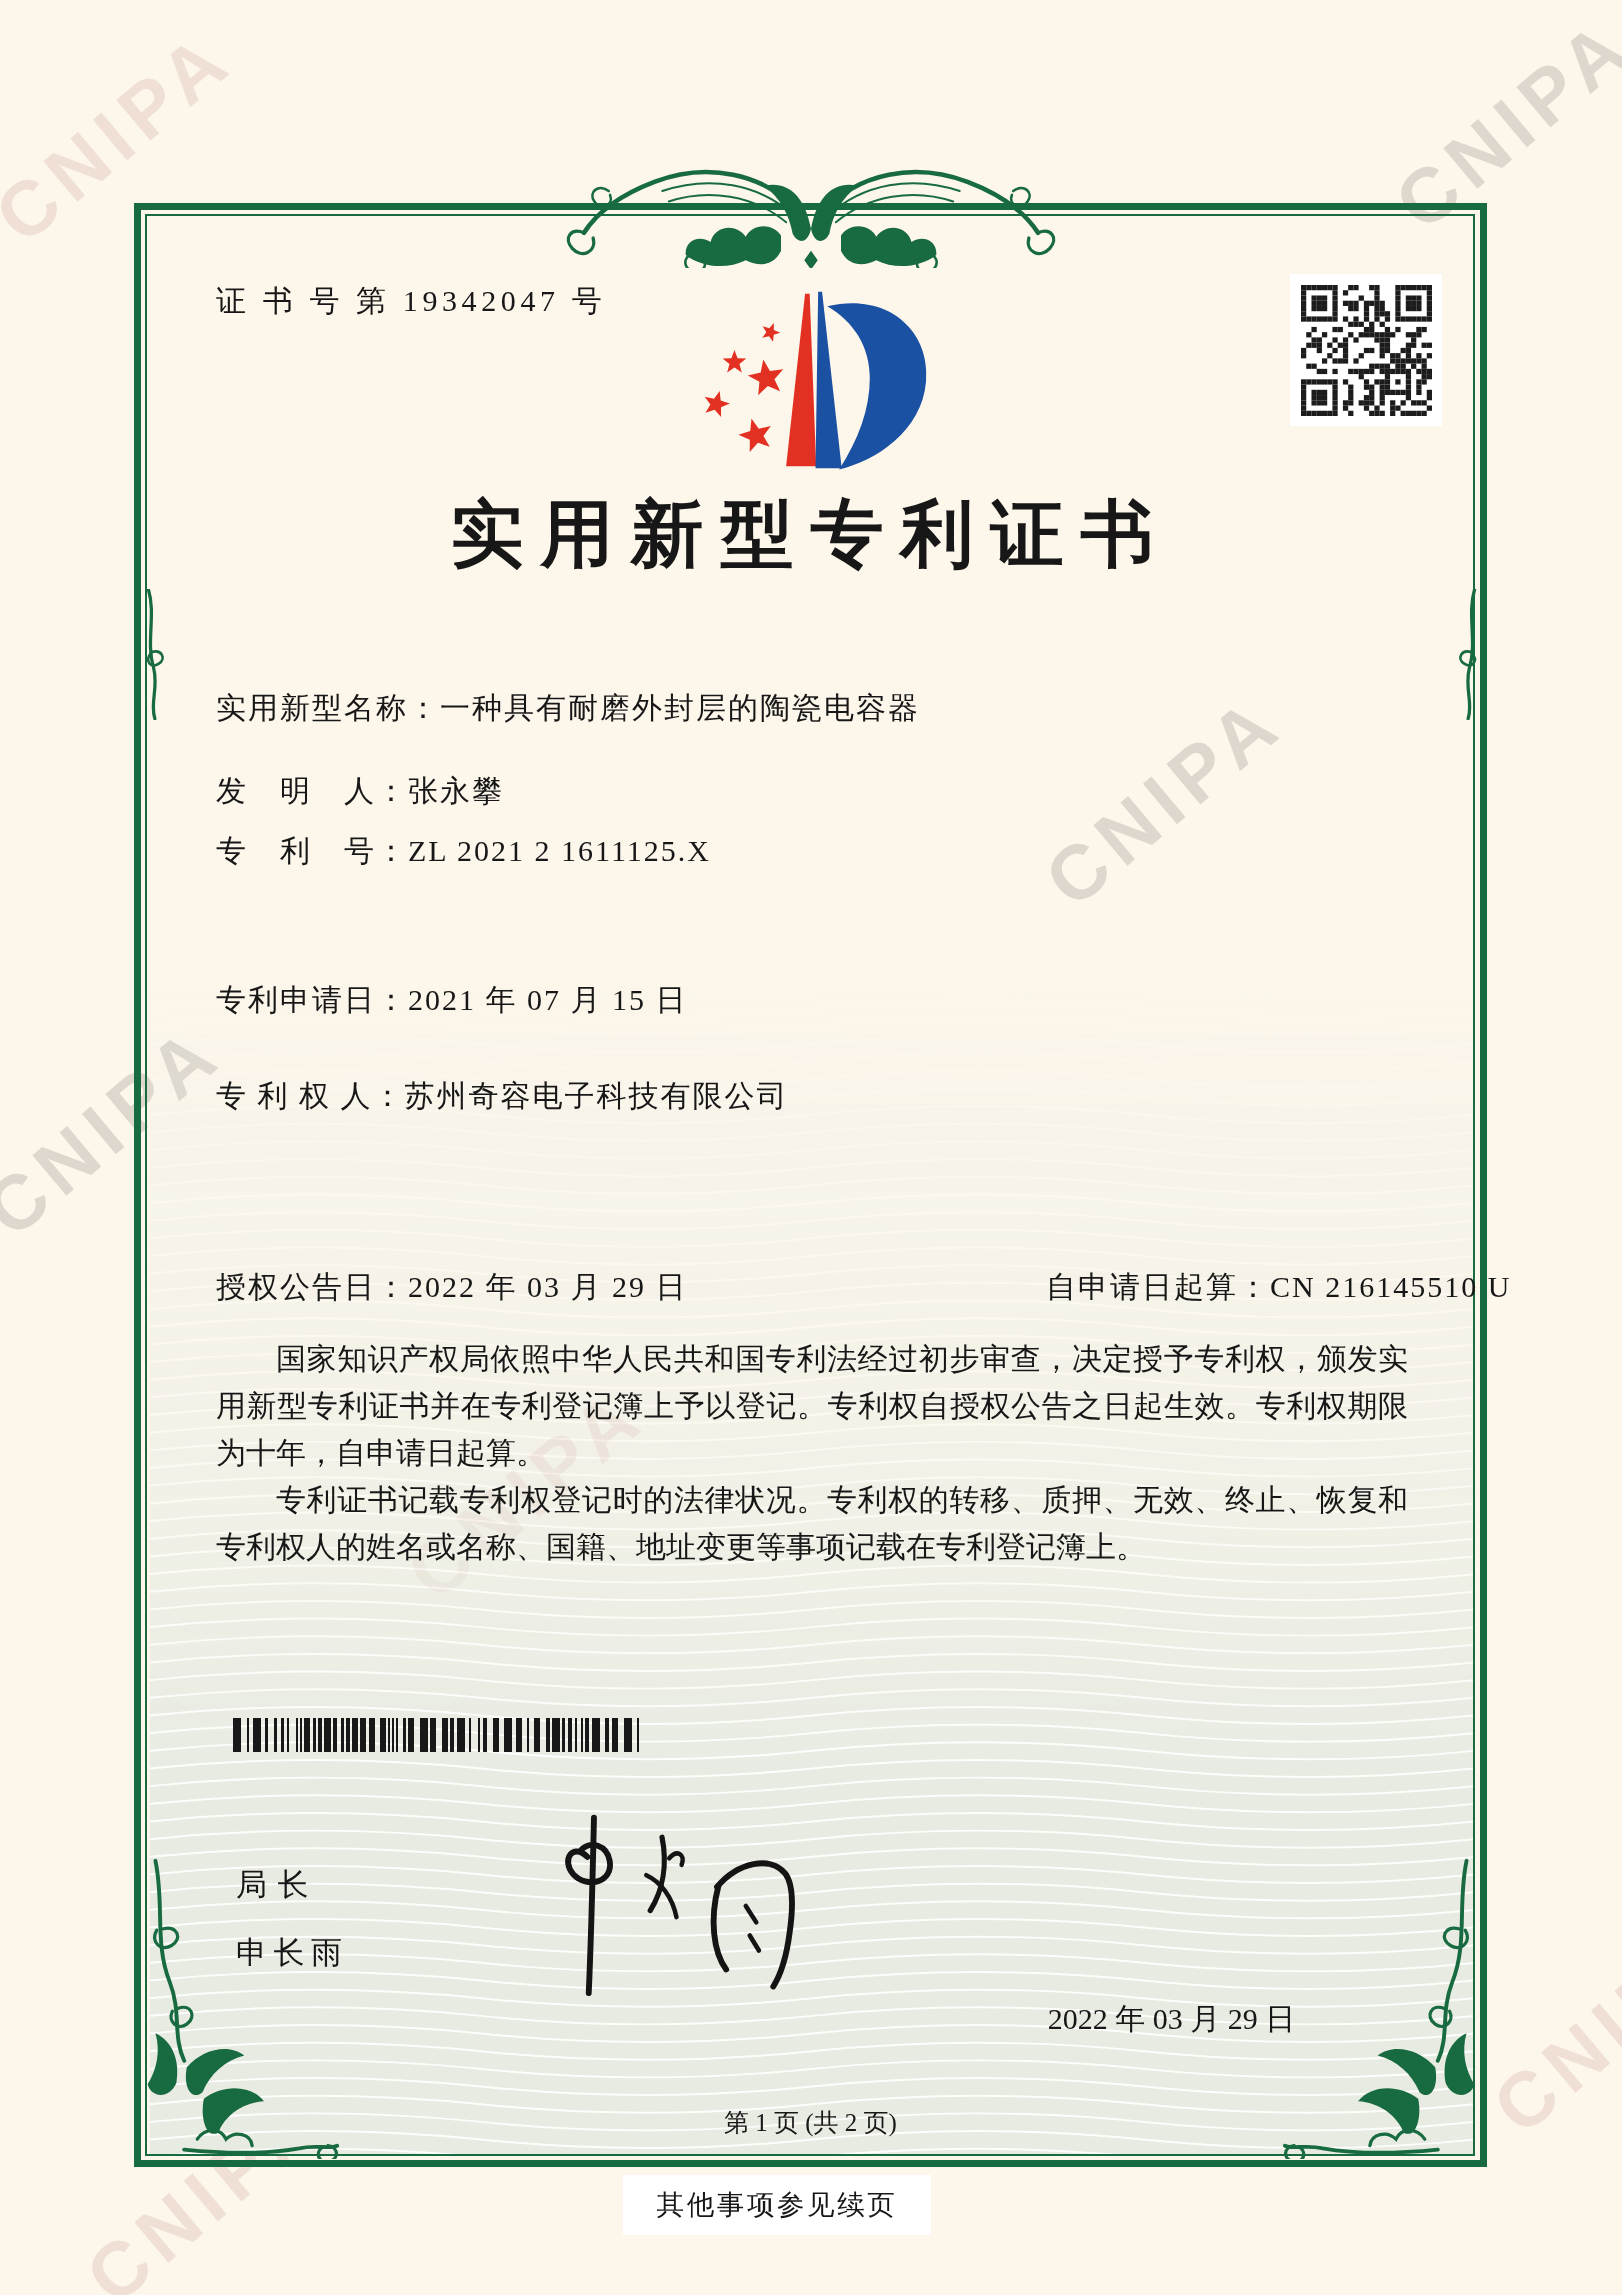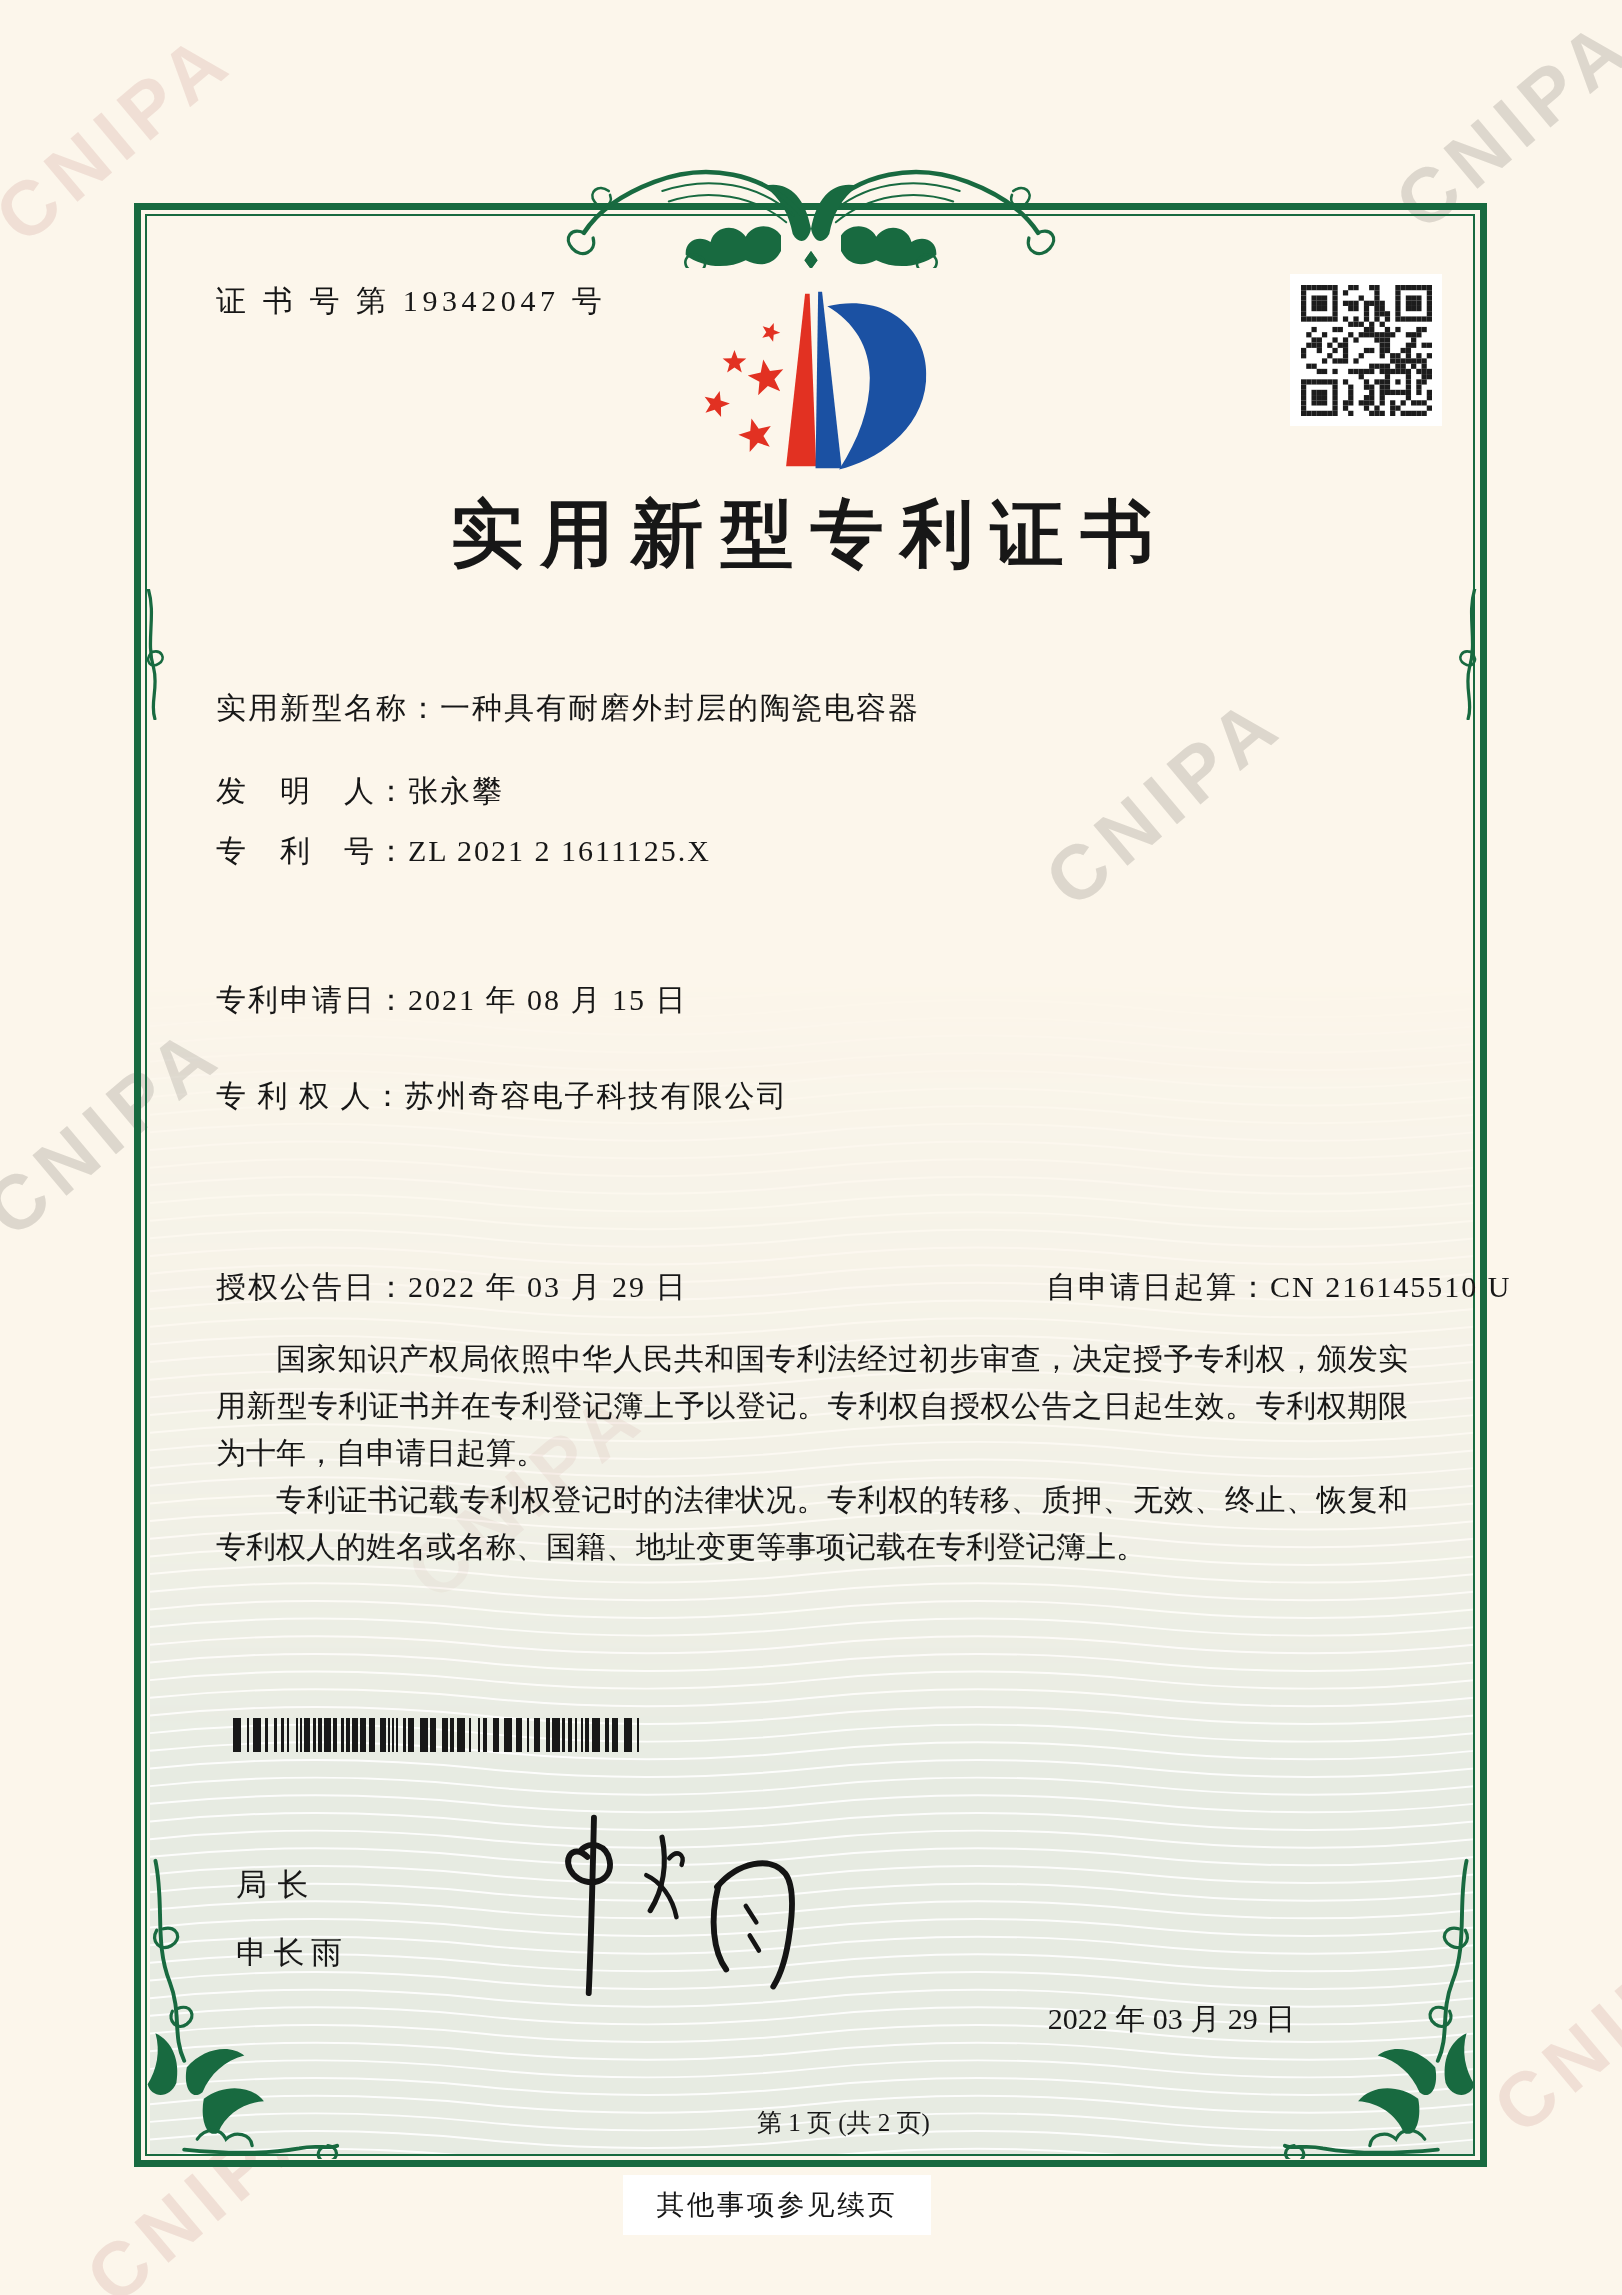--- a/index.html
+++ b/index.html
@@ -33,21 +33,21 @@
   .grant-right{position:absolute;left:830px;top:0;}
   .body-text{position:absolute;left:216px;top:1335px;width:1192px;font-size:30px;
       line-height:47px;text-align:justify;}
   .body-text p{margin:0;text-indent:60px;}
   .barcode{position:absolute;left:233px;top:1718px;width:415px;height:34px;font-size:0;}
   .barcode i{display:inline-block;height:34px;}
   .signer-role{position:absolute;left:236px;top:1864px;font-size:31px;letter-spacing:10.5px;}
   .signer-name{position:absolute;left:236px;top:1932px;font-size:31px;letter-spacing:6.5px;}
   .sig{position:absolute;left:510px;top:1798px;}
   .issue-date{position:absolute;left:1021px;top:1999px;width:301px;text-align:center;font-size:30px;}
-  .page-info{position:absolute;left:134px;top:2106px;width:1353px;text-align:center;font-size:25px;padding-left:33px;}
+  .page-info{position:absolute;left:134px;top:2106px;width:1353px;text-align:center;font-size:25px;}
   .cont-box{position:absolute;left:623px;top:2175px;width:308px;height:60px;background:#ffffff;
       text-align:center;font-size:27.5px;line-height:60px;letter-spacing:2.6px;}
 </style>
 </head>
 <body>
 
 <div class="page">
 
   <div id="wm-layer">
       <span class="wm" style="left: -26px; top: 92px; color: rgba(226, 196, 186, 0.45);">CNIPA</span>
@@ -503,21 +503,21 @@
   <div class="frow" style="top:688px">
     <span>实用新型名称：</span><span>一种具有耐磨外封层的陶瓷电容器</span>
   </div>
   <div class="frow" style="top:771px">
     <span>发　明　人：</span><span>张永攀</span>
   </div>
   <div class="frow" style="top:831px">
     <span>专　利　号：</span><span>ZL 2021 2 1611125.X</span>
   </div>
   <div class="frow" style="top:980px">
-    <span>专利申请日：</span><span>2021 年 08 月 15 日</span>
+    <span>专利申请日：</span><span>2021 年 07 月 15 日</span>
   </div>
   <div class="frow" style="top:1076px">
     <span>专 利 权 人：</span><span>苏州奇容电子科技有限公司</span>
   </div>
 
   <div class="frow" style="top:1267px;width:1192px">
     <span>授权公告日：</span><span>2022 年 03 月 29 日</span>
     <span class="grant-right">
       <span>自申请日起算：</span><span>CN 216145510 U</span>
     </span>

